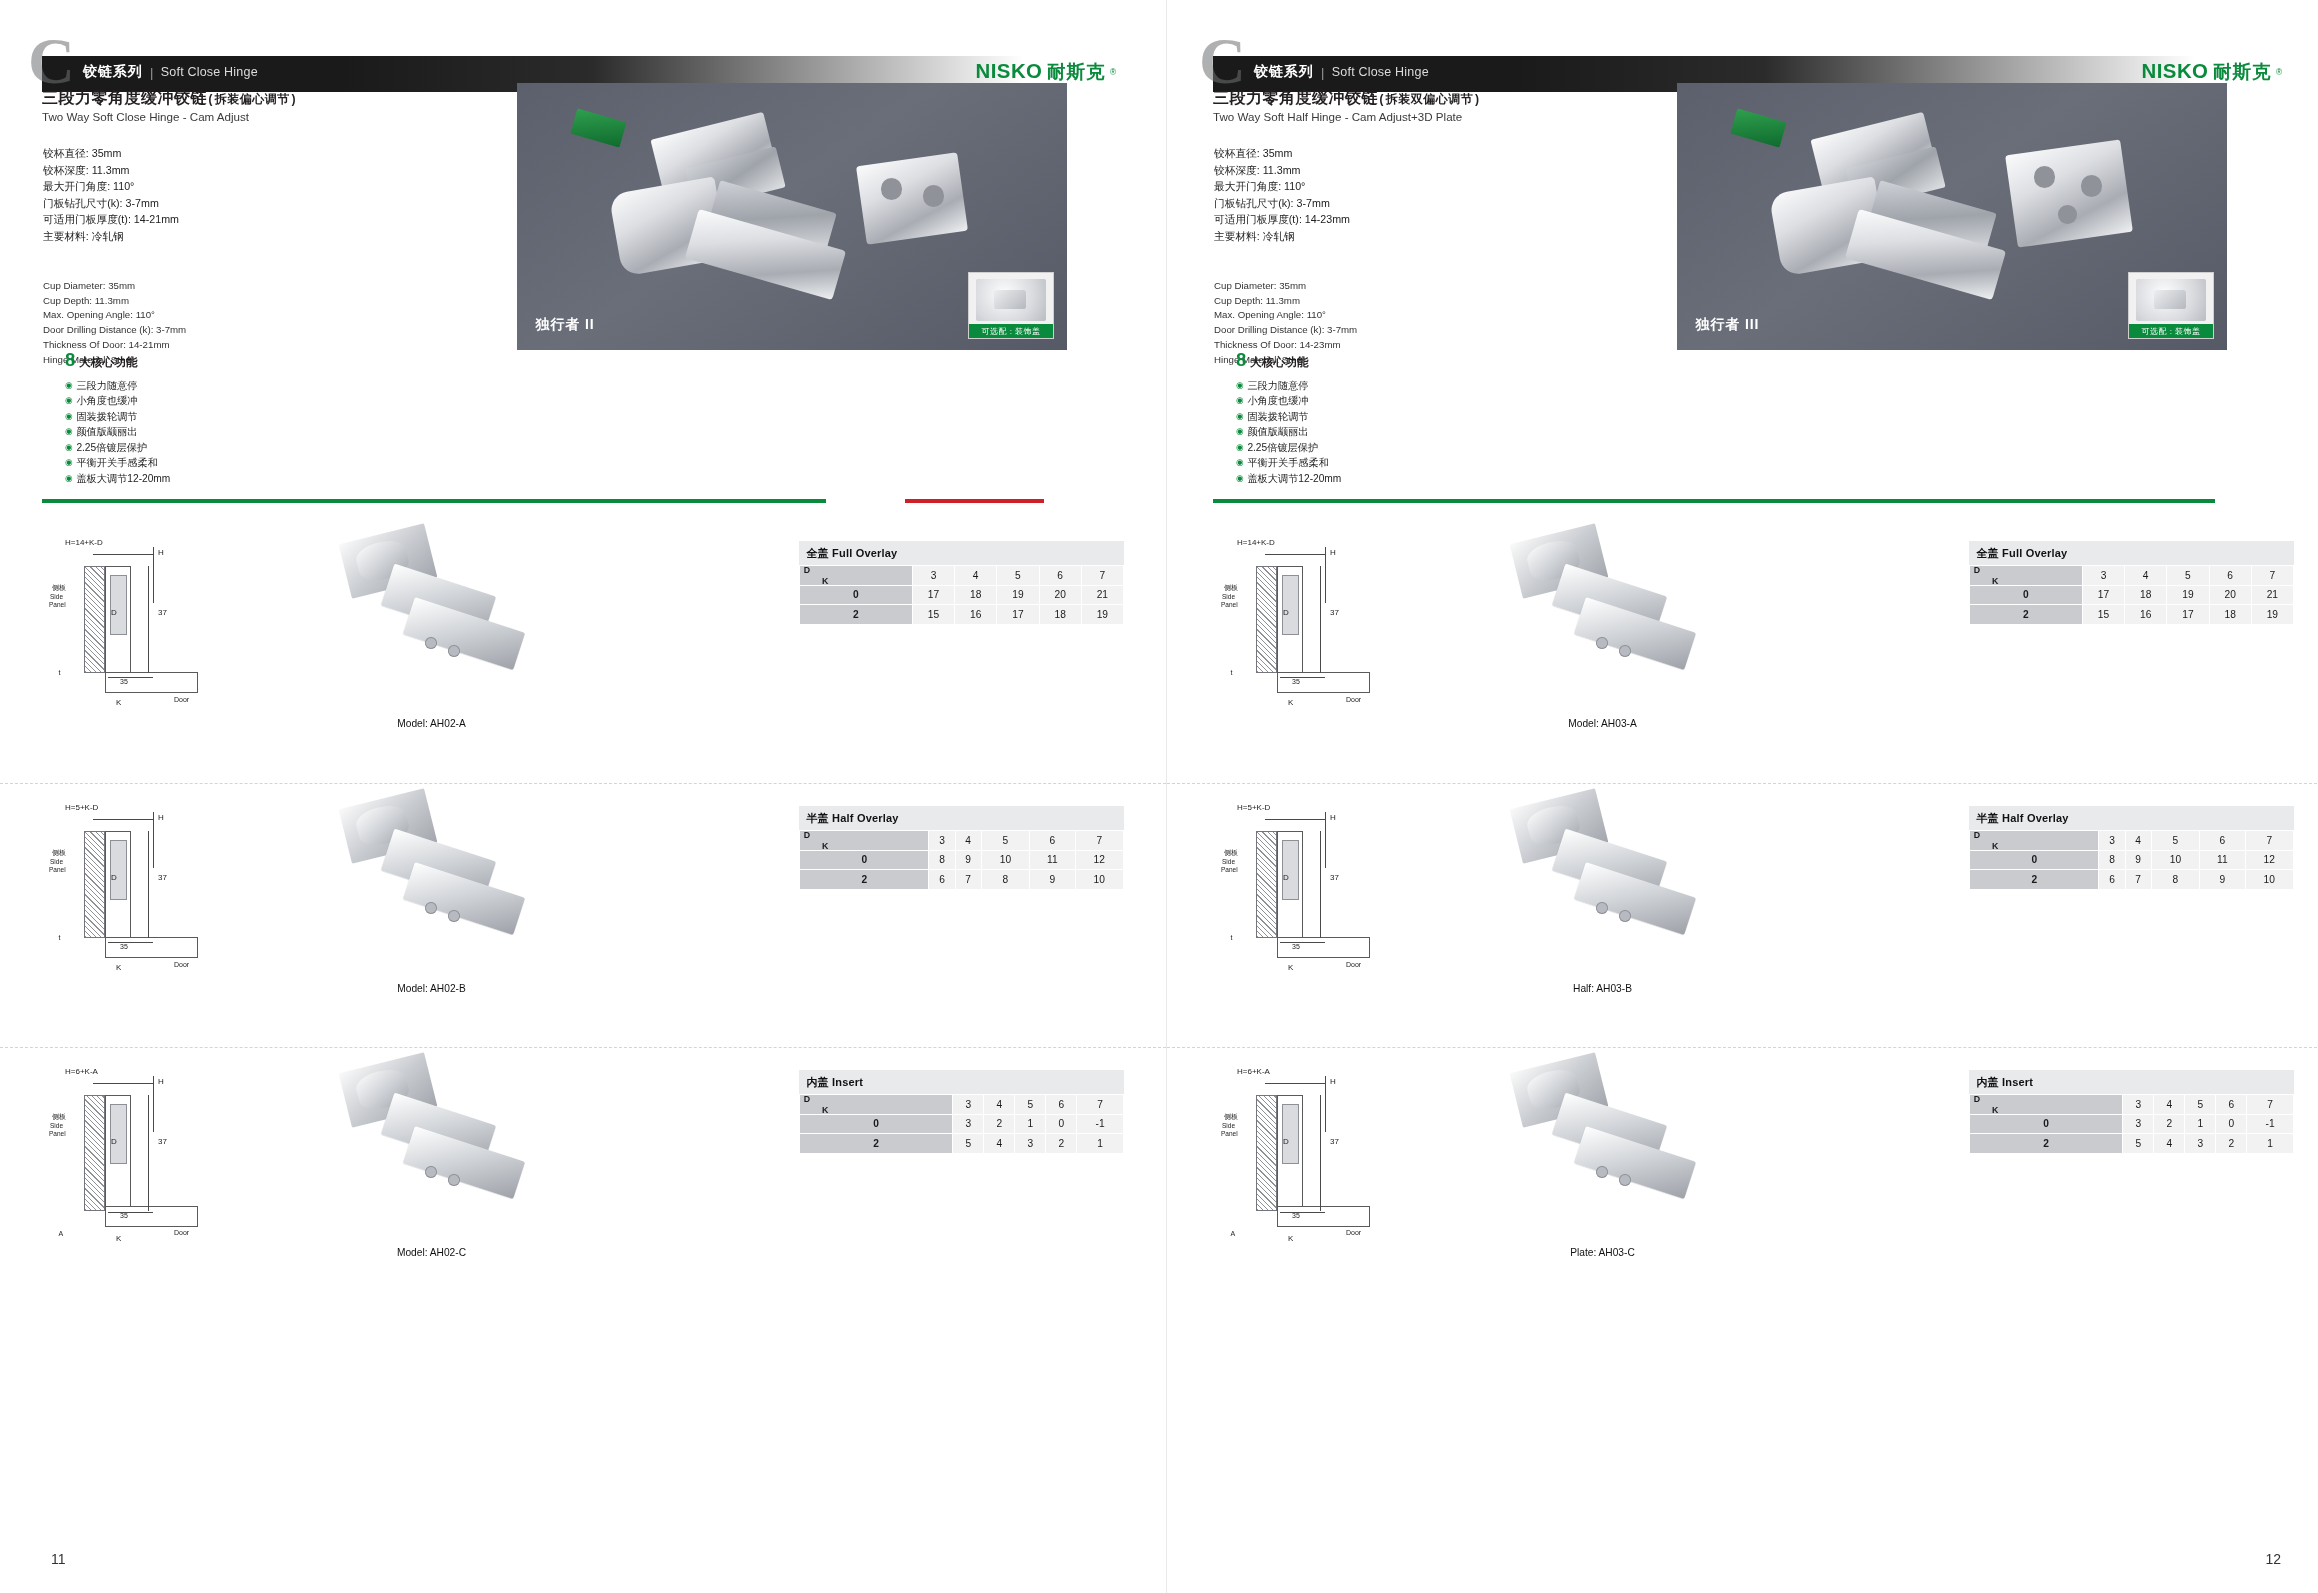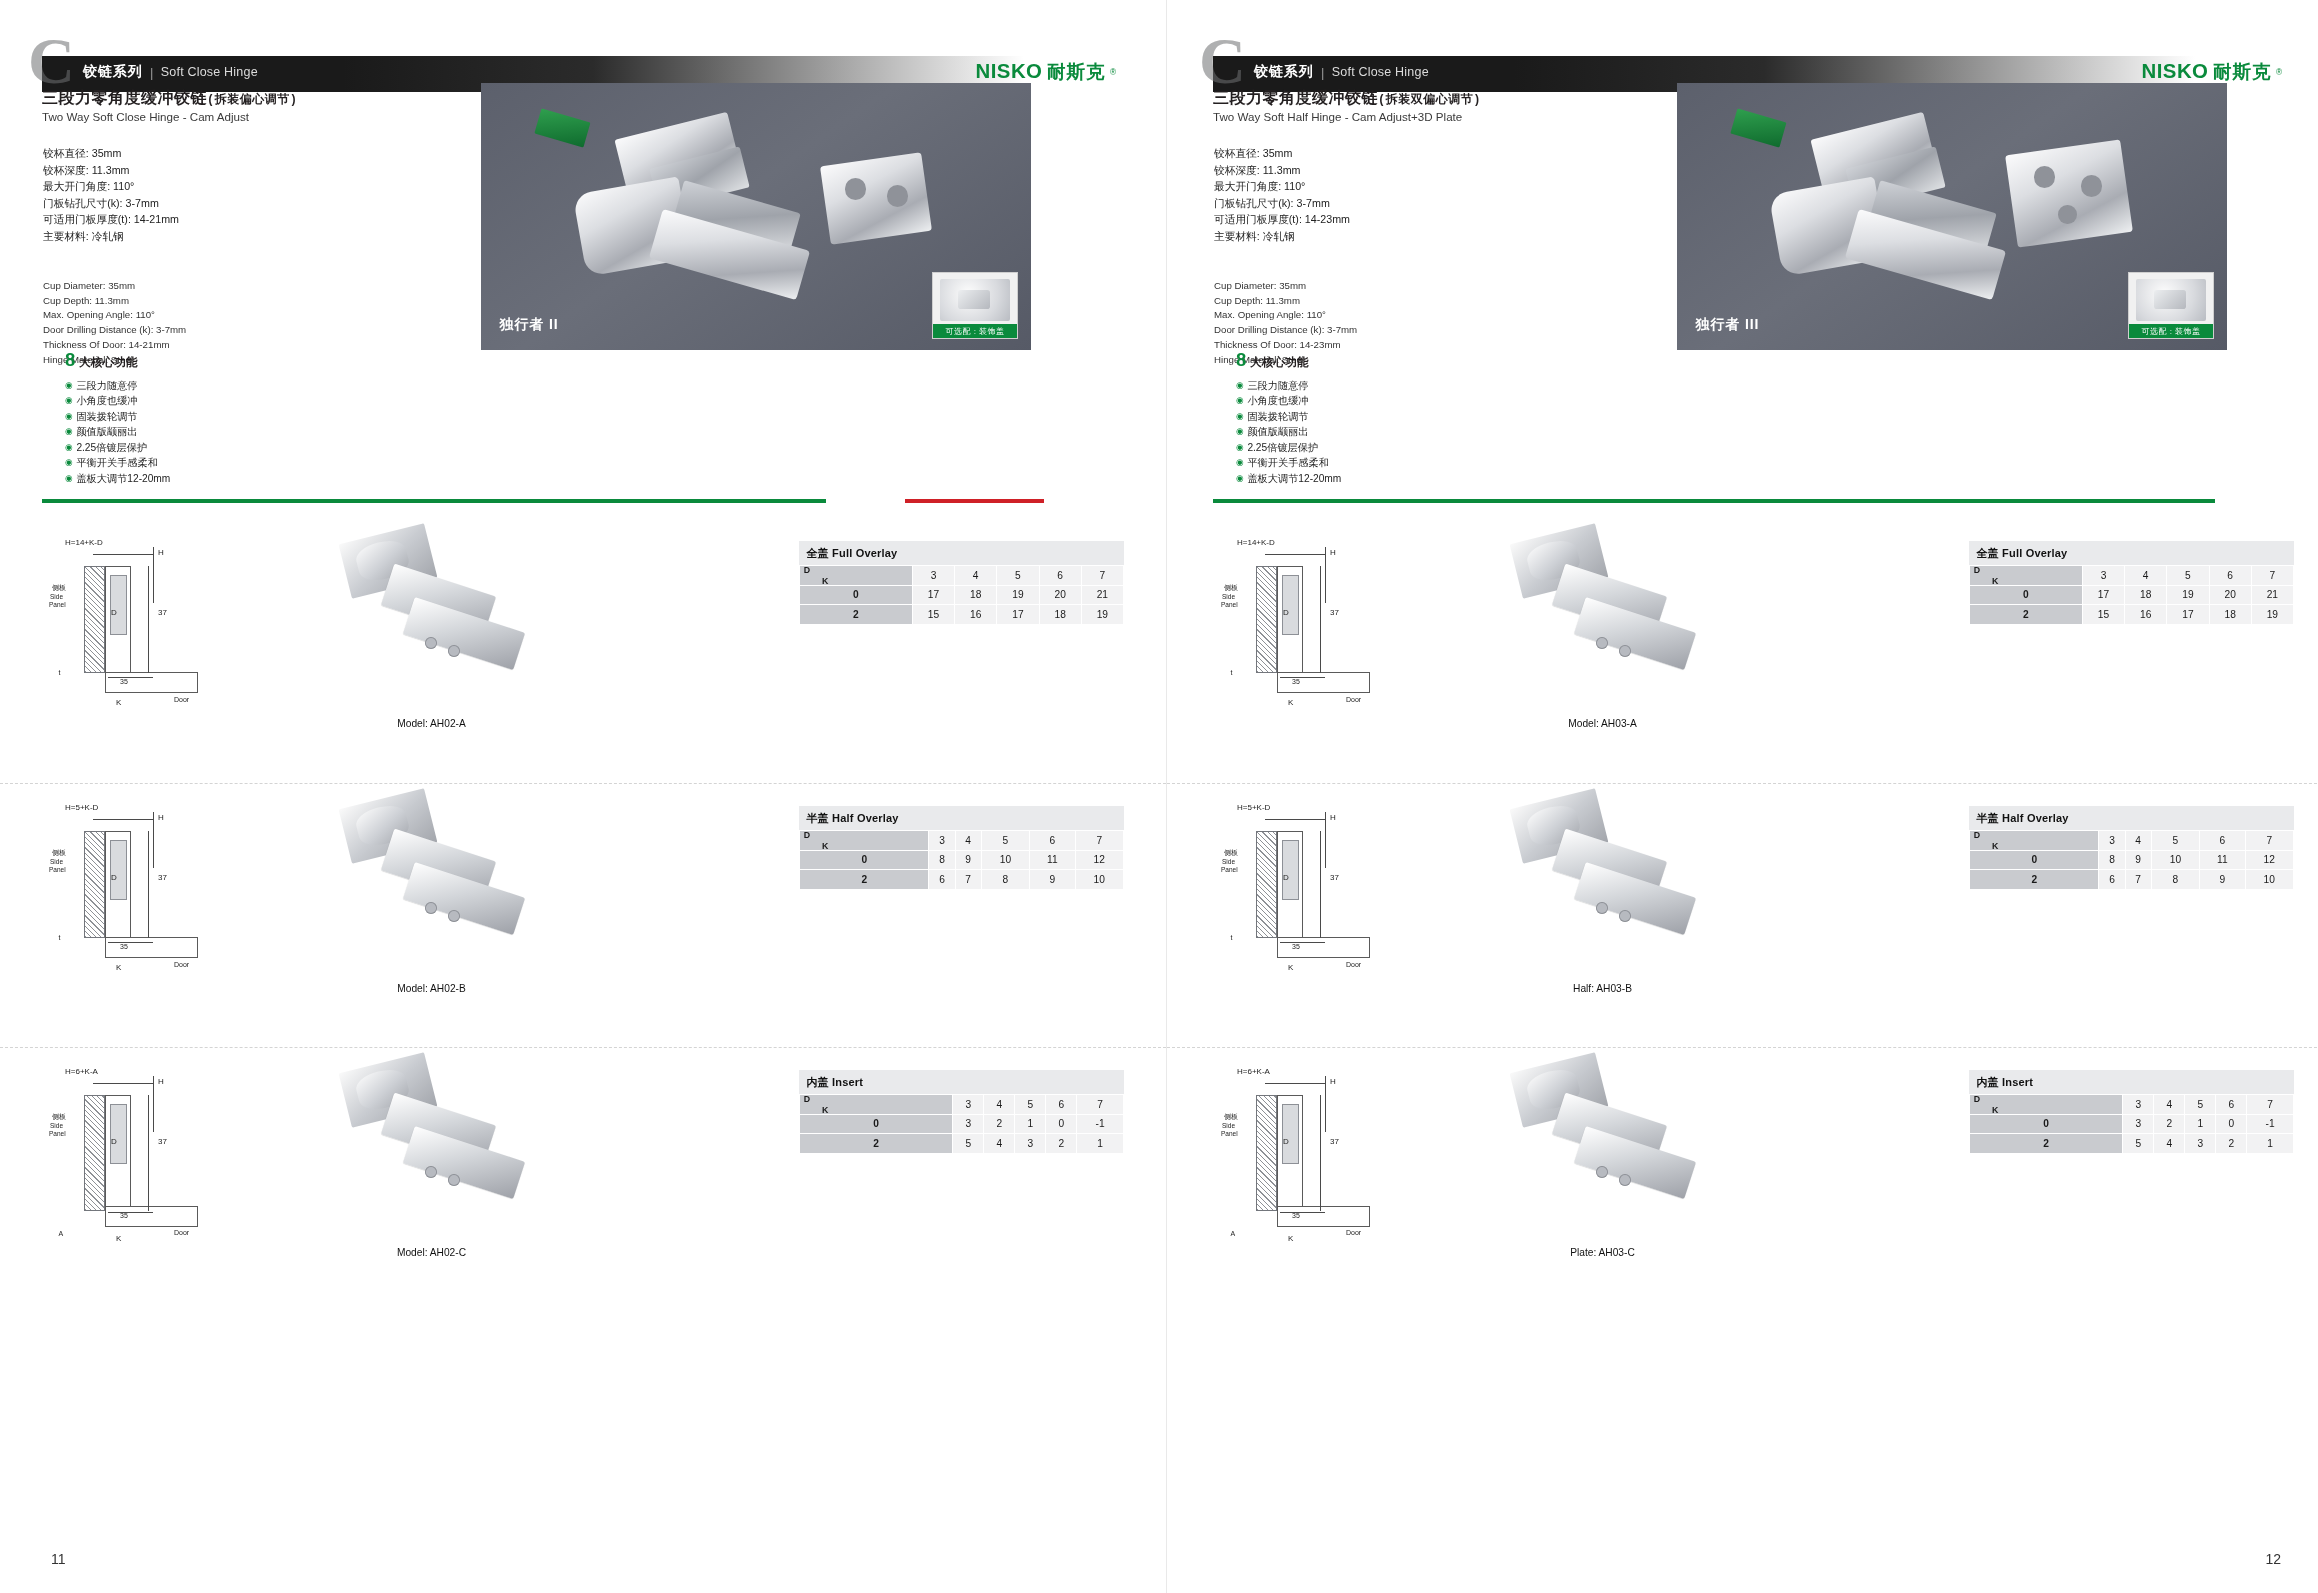--- a/index.html
+++ b/index.html
@@ -213,21 +213,21 @@
               <span class="b">◉</span>
               <span>平衡开关手感柔和</span>
             </li>
           <li>
               <span class="b">◉</span>
               <span>盖板大调节12-20mm</span>
             </li>
         </ul>
       </div>
 
-      <div class="hero" style="left:481px;">
+      <div class="hero" style="left:517px;">
         <div class="hinge">
           <div class="mpart" style="left:83px;top:9.3px;width:116px;height:60px;transform:rotate(-14deg);"></div>
           <div class="mpart dark" style="left:116px;top:42px;width:93px;height:42px;transform:rotate(-14deg);"></div>
           <div class="mpart" style="left:42px;top:70px;width:107px;height:83px;border-radius:18.5px 4.6px 4.6px 18.5px;transform:rotate(-10deg);"></div>
           <div class="mpart dark" style="left:139px;top:81px;width:121px;height:44px;transform:rotate(16deg);"></div>
           <div class="mpart" style="left:116px;top:114px;width:153px;height:51px;border-radius:3.7px;transform:rotate(16deg);"></div>
           <div class="green" style="left:246px;top:116px;width:51px;height:25.5px;transform:rotate(16deg);"></div>
           <div class="mpart" style="left:288px;top:44px;width:102px;height:79px;border-radius:3.7px;transform:rotate(-8deg);"></div>
           <div class="hole" style="position:absolute;left:308px;top:63px;width:21.3px;height:21.3px;border-radius:50%;background:#8f9299;"></div>
           <div class="hole" style="position:absolute;left:350px;top:70px;width:21.3px;height:21.3px;border-radius:50%;background:#8f9299;"></div>

